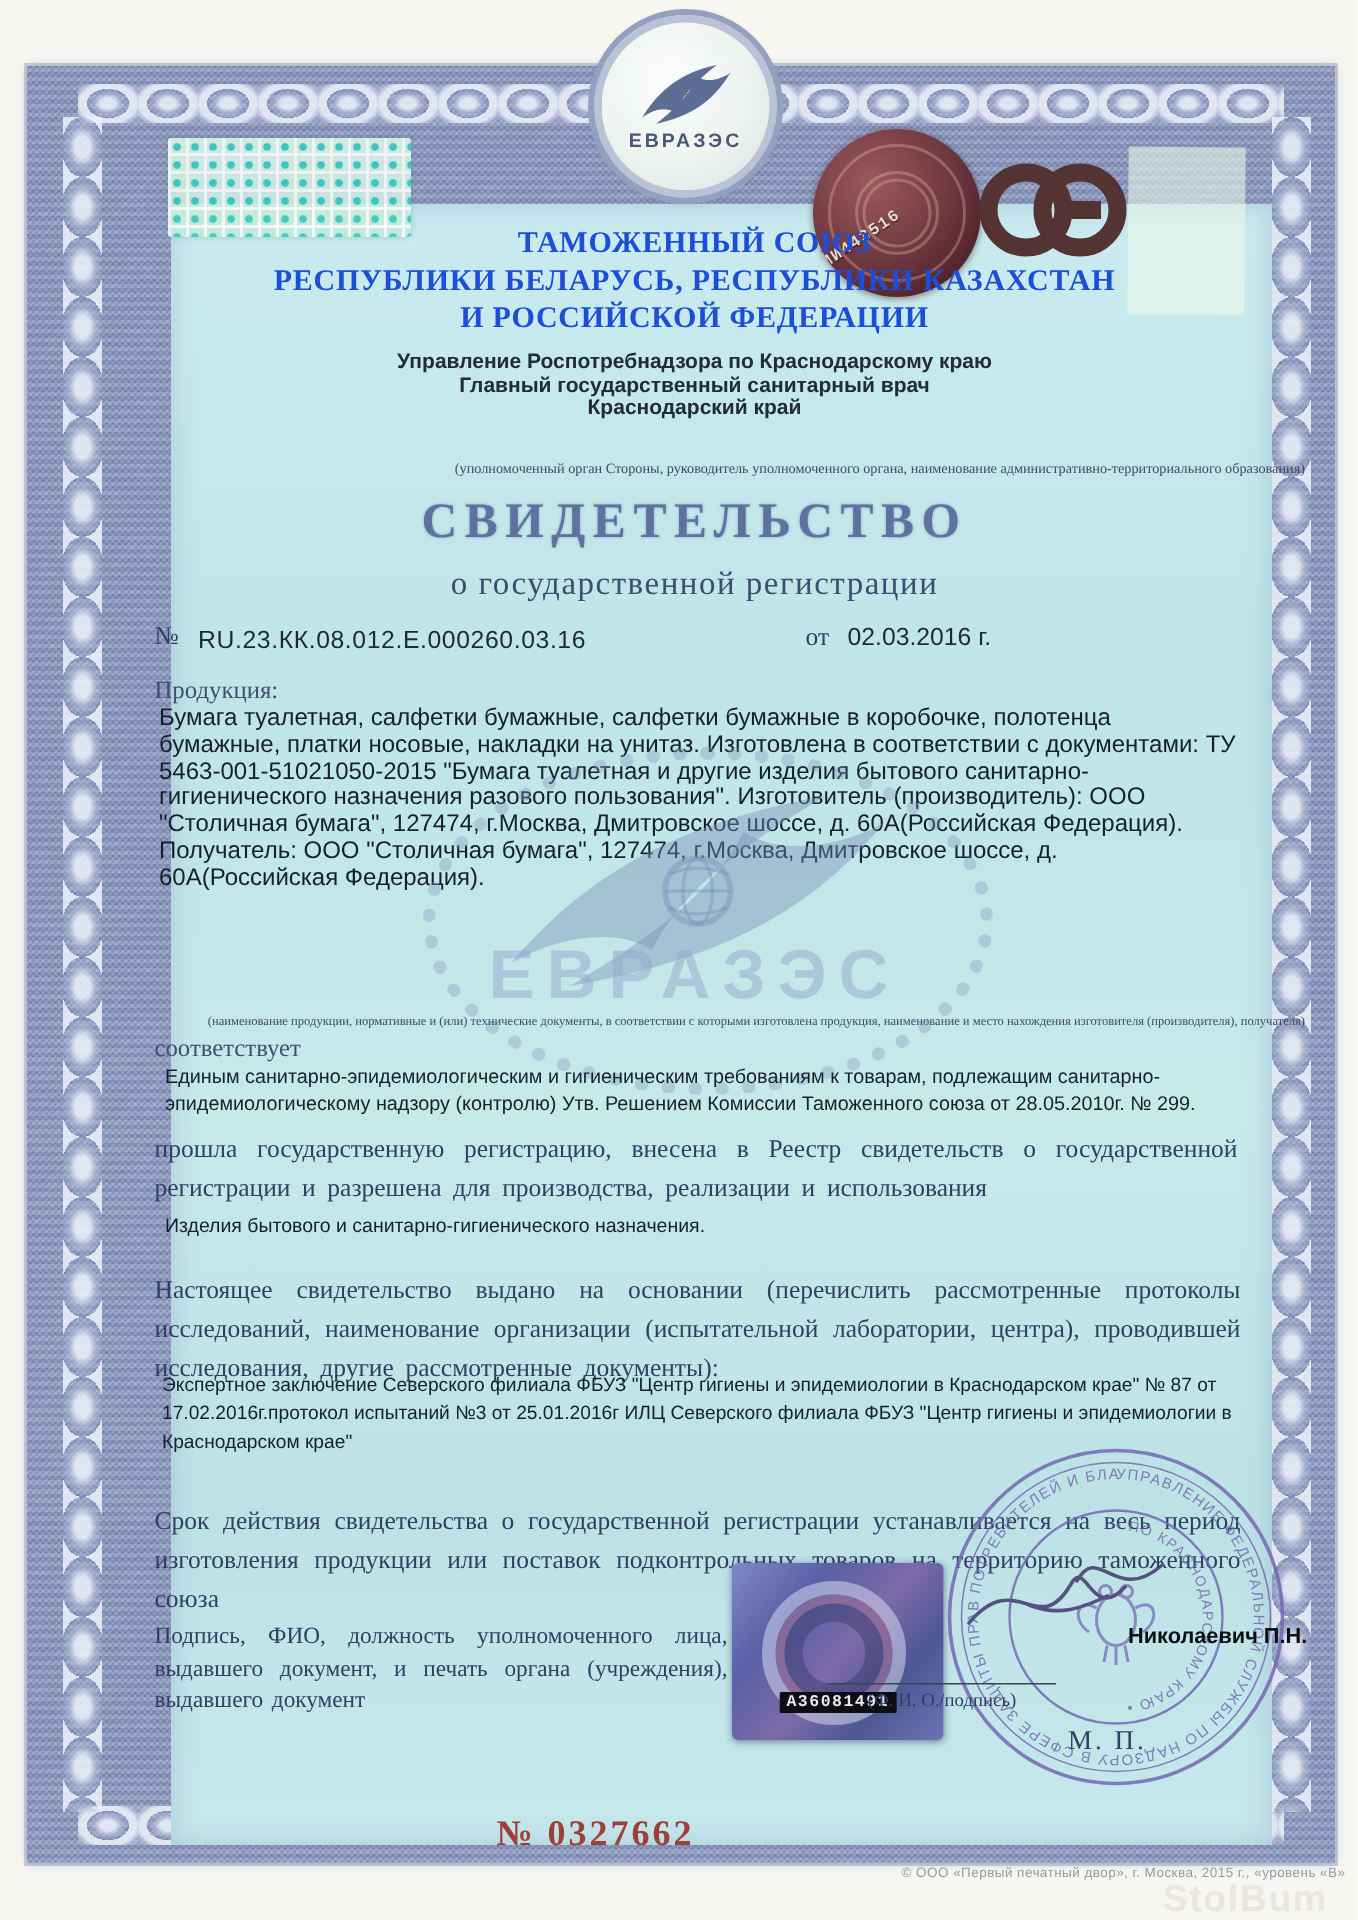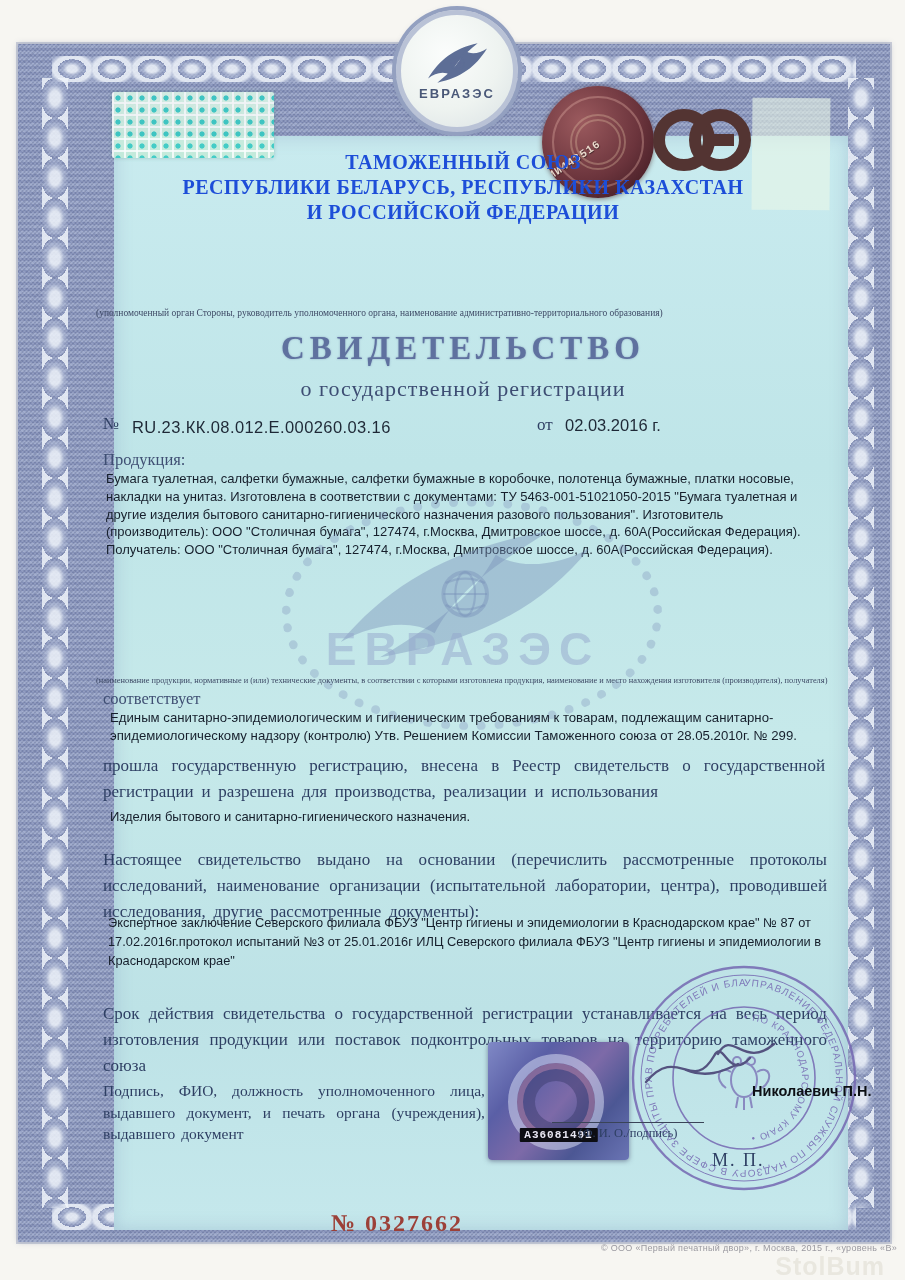--- a/index.html
+++ b/index.html
@@ -59,40 +59,40 @@
     text-shadow:0 1px 1px rgba(0,0,0,.6);letter-spacing:1px;}
   .se-logo{position:absolute;left:650px;top:100px;color:#533432;}
   .faint-rect{position:absolute;left:752px;top:98px;width:78px;height:112px;
     background:rgba(233,246,231,.6);transform:rotate(.5deg);}
 
   
   .org{position:absolute;left:96px;top:150px;width:734px;text-align:center;
     font-weight:bold;font-size:20px;line-height:25px;color:#1d4ed8;letter-spacing:.5px;}
   .authority{position:absolute;left:96px;top:233px;width:734px;text-align:center;
     font-family:"Liberation Sans",sans-serif;font-weight:bold;font-size:14px;line-height:15.5px;color:#222b38;}
-  .cap{position:absolute;text-align:left;color:#3e4a66;}
+  .cap{position:absolute;text-align:right;color:#3e4a66;padding-left:40px;}
   .cap1{left:96px;top:308px;width:734px;font-size:9.5px;}
   .title{position:absolute;left:96px;top:330px;width:734px;text-align:center;
     font-weight:bold;font-size:33px;letter-spacing:5px;color:#5f719f;
     text-shadow:0 0 2px rgba(95,113,159,.55);}
   .subtitle{position:absolute;left:96px;top:376px;width:734px;text-align:center;
     font-weight:normal;font-size:22px;letter-spacing:1px;color:#3d4d73;}
 
   .num-label{left:103px;top:414px;font-size:17px;color:#2e3f63;}
   .num-value{left:132px;top:418px;font-family:"Liberation Sans",sans-serif;font-size:16.5px;
     letter-spacing:.4px;color:#1e2836;}
   .date-label{left:537px;top:415px;font-size:17px;color:#2e3f63;}
   .date-value{left:565px;top:416px;font-family:"Liberation Sans",sans-serif;font-size:16.5px;color:#1e2836;}
 
   .sec-label{font-size:16.5px;color:#3f4f73;}
   .sans-text{font-family:"Liberation Sans",sans-serif;color:#161f2c;}
   .serif-par{font-size:17px;line-height:26px;color:#2e3f63;text-align:justify;word-spacing:3.5px;}
 
   .product-label{left:103px;top:450px;}
-  .product-text{left:106px;top:470px;width:718px;font-size:13px;line-height:17.8px;}
+  .product-text{left:106px;top:470px;width:718px;font-size:16px;line-height:17.8px;}
   .cap2{left:96px;top:676px;width:734px;font-size:8.4px;}
   .conforms-label{left:103px;top:689px;}
   .conforms-text{left:110px;top:709px;width:714px;font-size:13.2px;line-height:17.5px;}
   .registered-text{left:103px;top:753px;width:722px;}
   .registered-note{left:110px;top:809px;width:714px;font-size:13px;}
   .basis-text{left:103px;top:847px;width:724px;}
   .basis-note{left:108px;top:913px;width:716px;font-size:12.8px;line-height:19px;}
   .validity-text{left:103px;top:1001px;width:724px;}
   .sign-label{left:103px;top:1080px;width:382px;font-size:15.5px;line-height:21.5px;color:#2e3f63;word-spacing:2px;}
 
@@ -161,20 +161,25 @@
     <circle cx="34" cy="40" r="25" fill="none" stroke="currentColor" stroke-width="12"></circle>
     <circle cx="70" cy="40" r="25" fill="none" stroke="currentColor" stroke-width="12"></circle>
     <path d="M56,40 H84" stroke="currentColor" stroke-width="12"></path>
   </svg>
   <div class="faint-rect"></div>
 
   <div class="org">
     <div>ТАМОЖЕННЫЙ СОЮЗ</div>
     <div>РЕСПУБЛИКИ БЕЛАРУСЬ, РЕСПУБЛИКИ КАЗАХСТАН</div>
     <div>И РОССИЙСКОЙ ФЕДЕРАЦИИ</div>
+  </div>
+  <div class="authority">
+    <div>Управление Роспотребнадзора по Краснодарскому краю</div>
+    <div>Главный государственный санитарный врач</div>
+    <div>Краснодарский край</div>
   </div>
   <div class="cap cap1">(уполномоченный орган Стороны, руководитель уполномоченного органа, наименование административно-территориального образования)</div>
 
   <div class="title">СВИДЕТЕЛЬСТВО</div>
   <div class="subtitle">о государственной регистрации</div>
 
   <span class="abs num-label">№</span>
   <span class="abs num-value">RU.23.КК.08.012.Е.000260.03.16</span>
   <span class="abs date-label">от</span>
   <span class="abs date-value">02.03.2016 г.</span>

